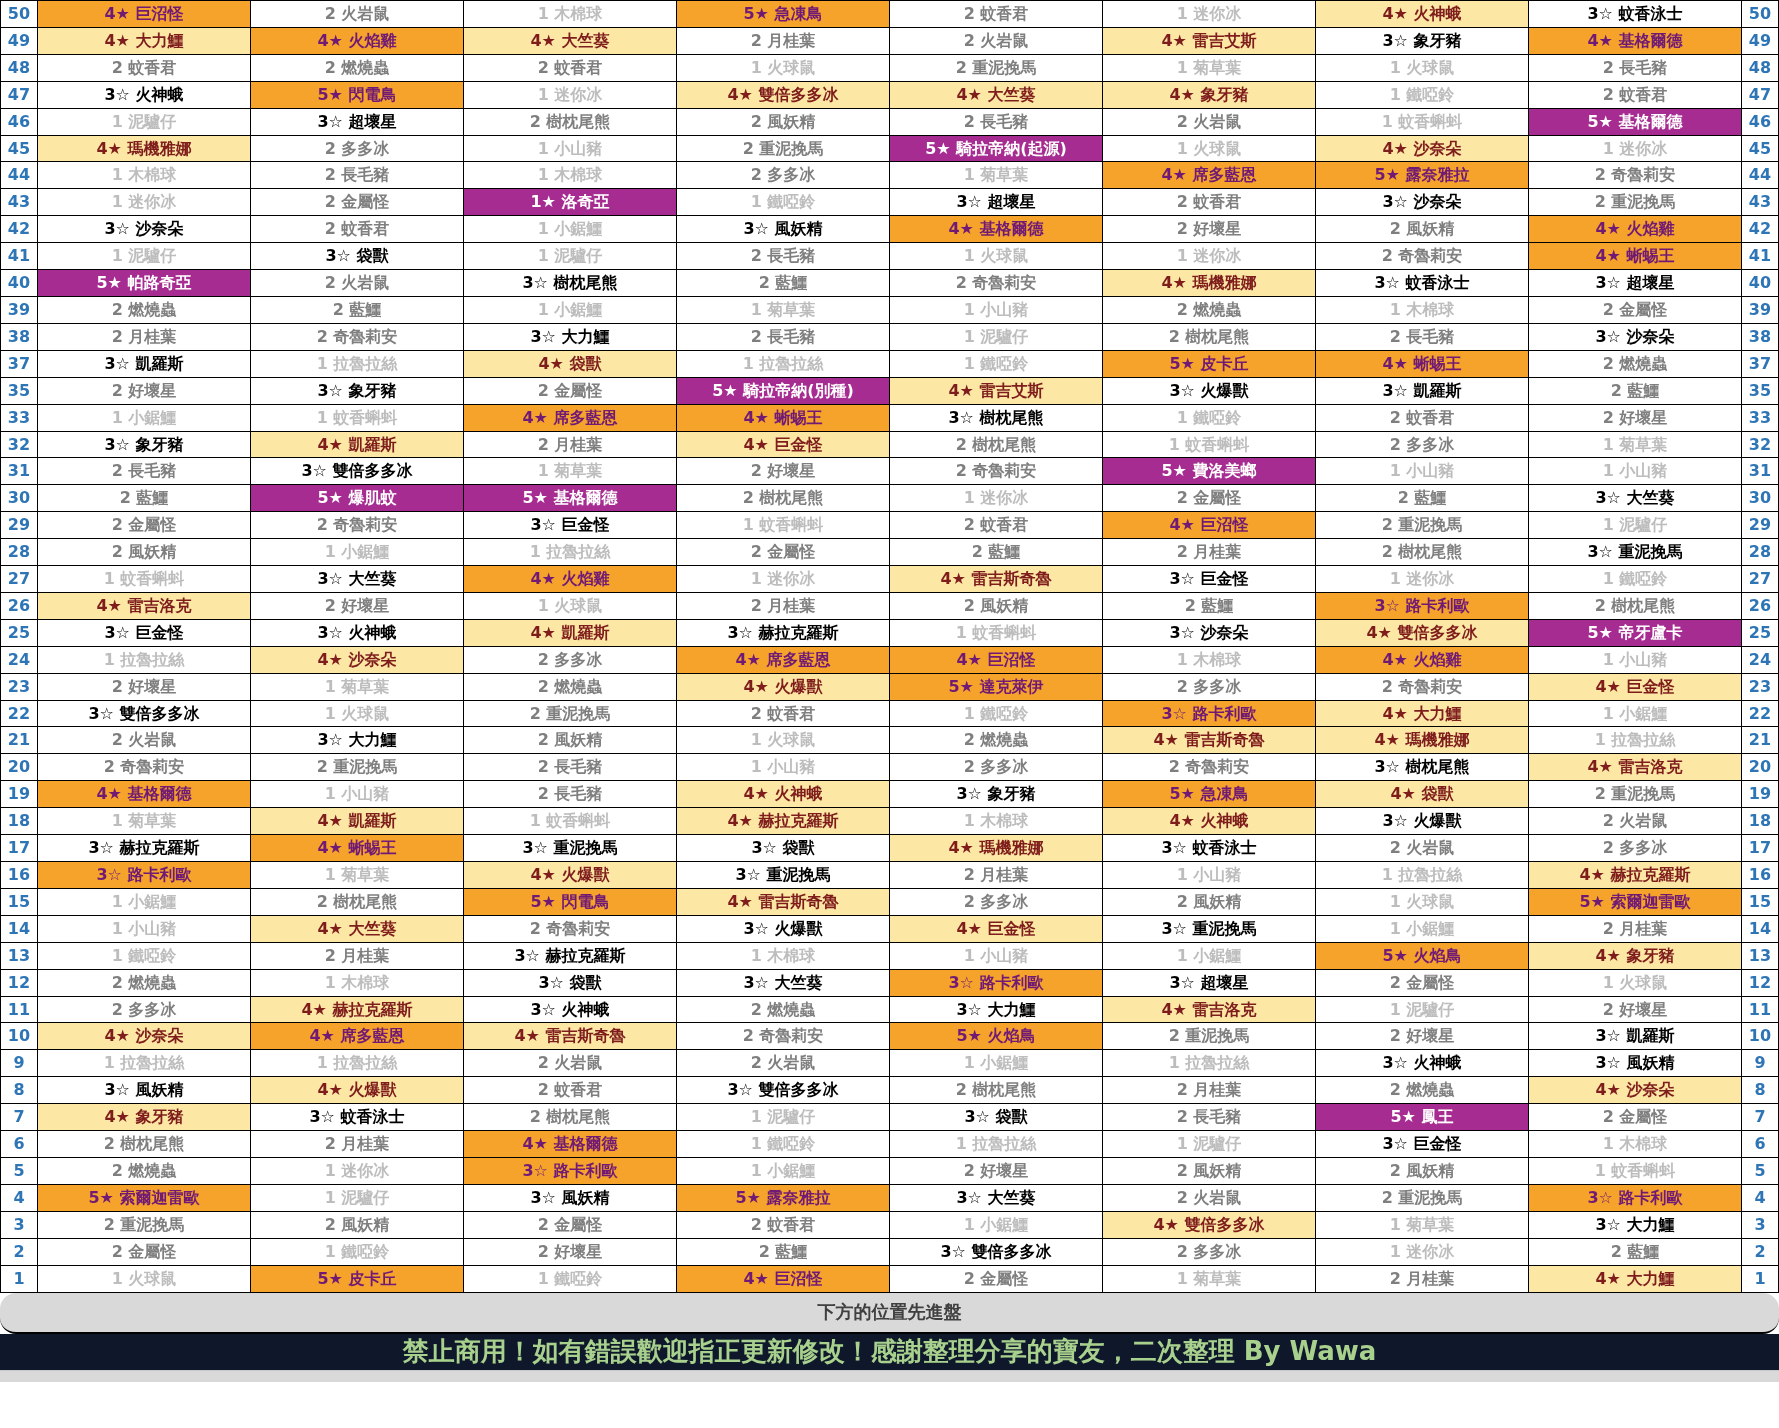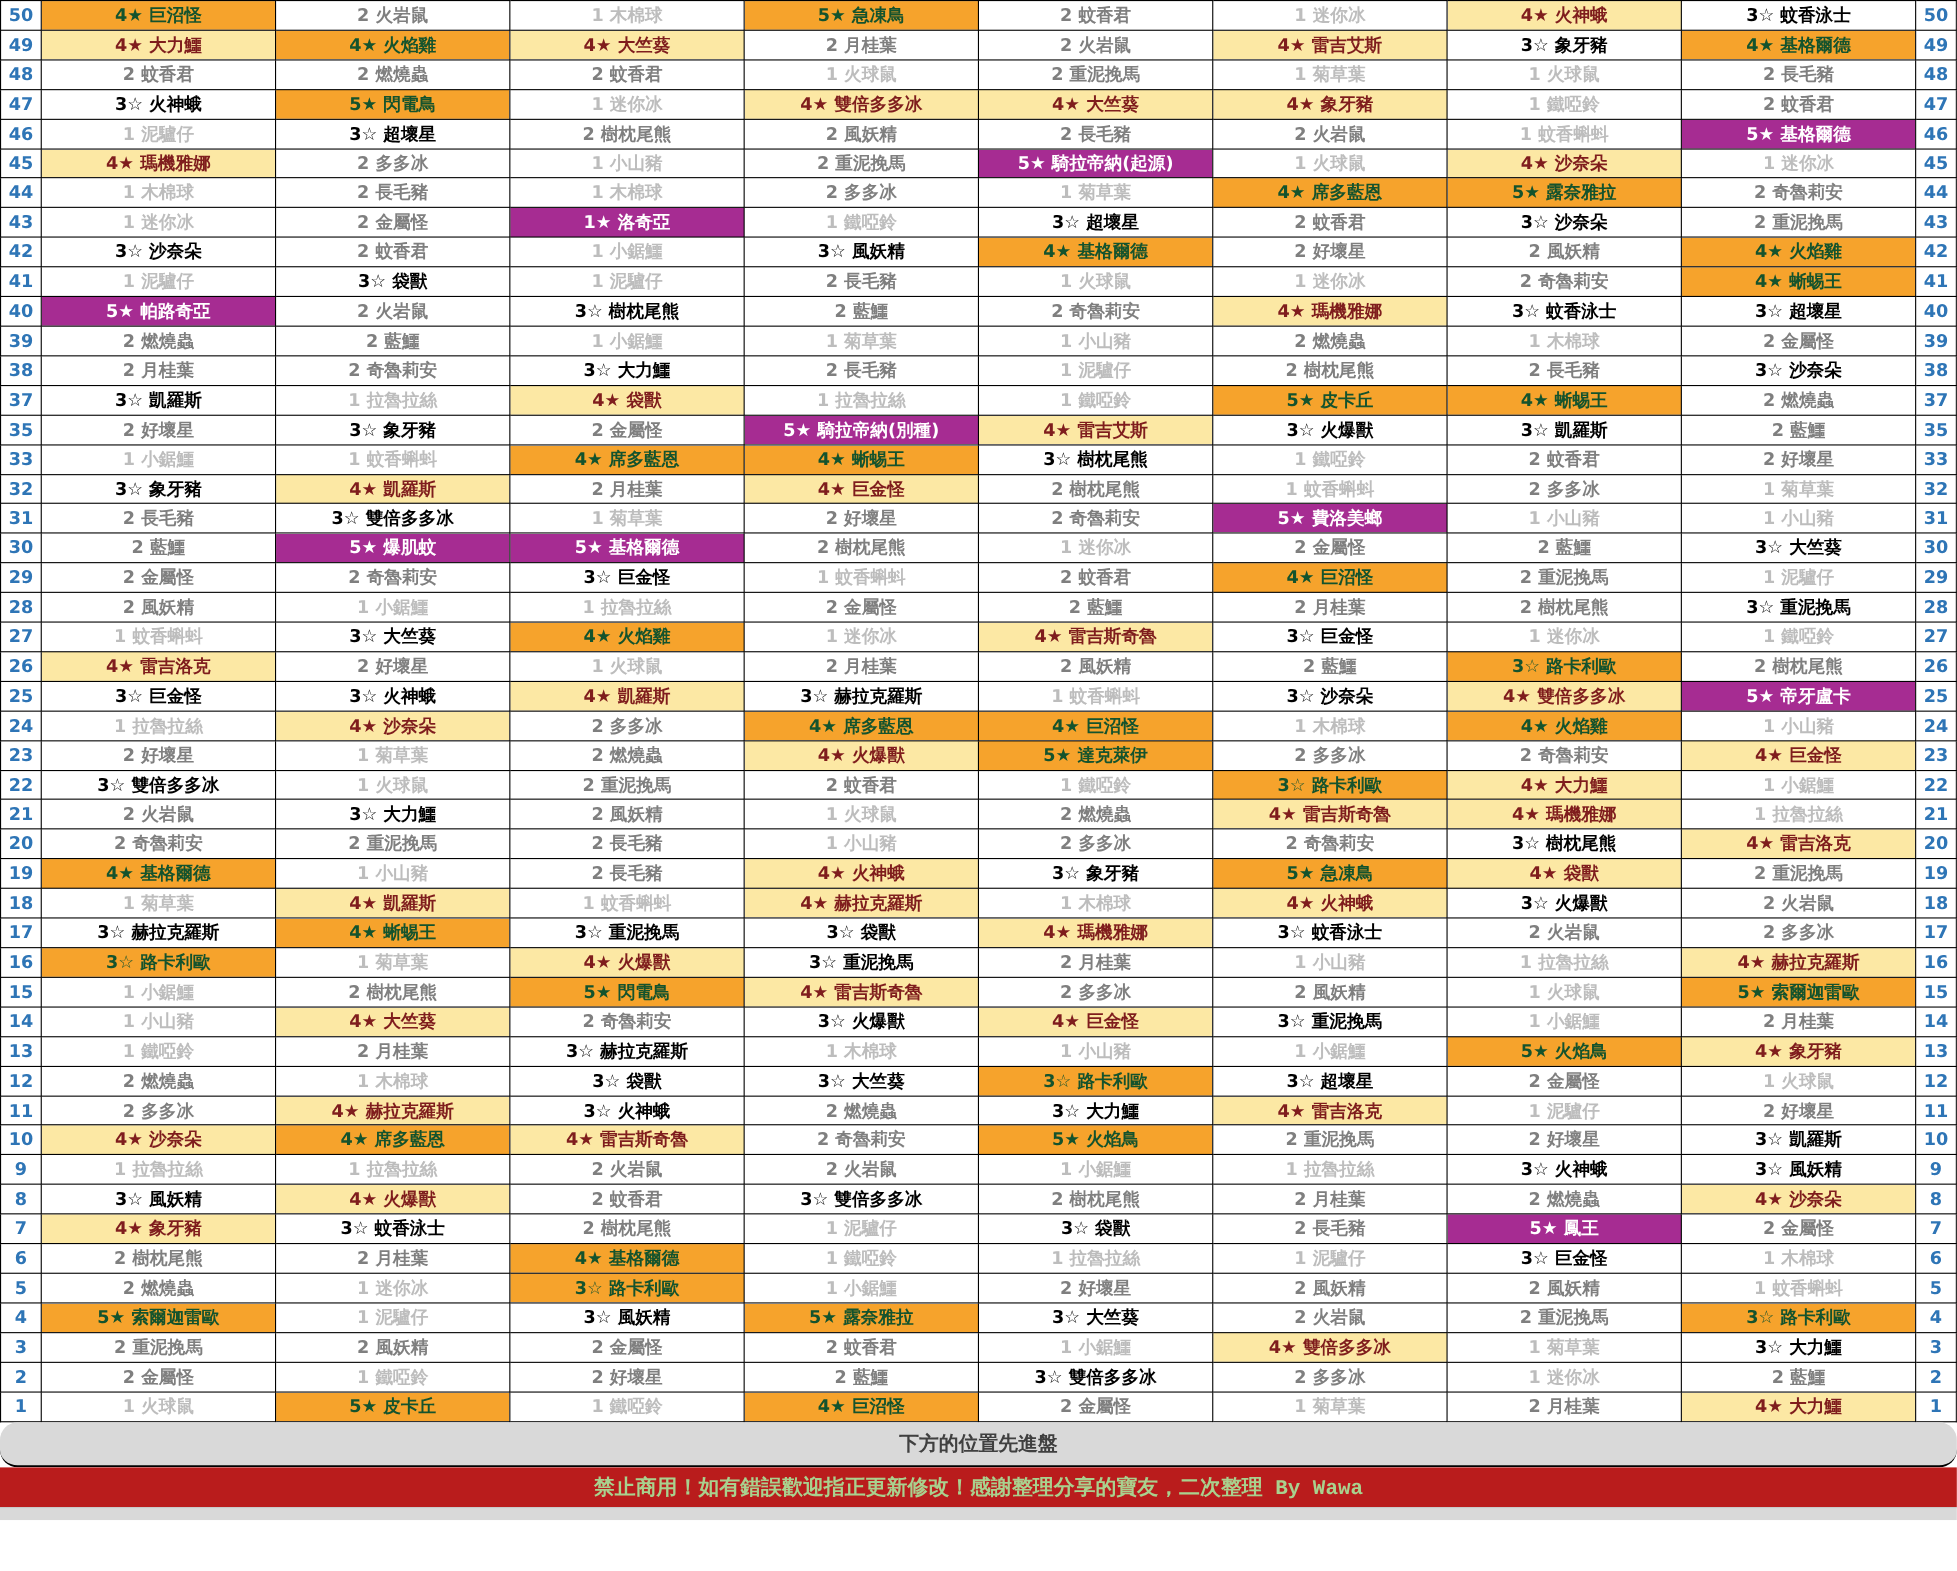--- a/index.html
+++ b/index.html
@@ -1,31 +1,31 @@
 <!DOCTYPE html>
 <html><head>
 <meta charset="utf-8">
 <style>
   html,body{margin:0;padding:0;background:#fff;}
   body{width:1779px;font-family:"DejaVu Sans","Liberation Sans",sans-serif;}
   table.grid{border-collapse:collapse;table-layout:fixed;width:1779px;}
   table.grid td{border:1px solid #000;height:25.9px;padding:0;text-align:center;
     font-size:16px;font-weight:bold;overflow:hidden;white-space:nowrap;line-height:25.9px;}
   td.num{color:#2E75B6;background:#fff;font-size:17px;font-weight:bold;}
-  td.s-o{background:#F6A32C;color:#14532d;}
+  td.s-o{background:#F6A32C;color:#701a75;}
   td.s-p{background:#A62C92;color:#ffffff;}
   td.s-c{background:#FCE8A4;color:#7f1d1d;}
   td.s-k{background:#fff;color:#000000;}
   td.s-g2{background:#fff;color:#7F7F7F;}
   td.s-g1{background:#fff;color:#BDBDBD;}
   .footer-note{height:39px;background:#D9D9D9;border-bottom:2px solid #000;
     display:flex;align-items:center;justify-content:center;
     font-size:18px;font-weight:bold;color:#404040;border-radius:16px;}
-  .credit-note{height:36px;background:#b91c1c;display:flex;align-items:center;justify-content:center;
-    font-size:19px;font-weight:bold;color:#A9D18E;font-family:Liberation Mono, monospace;}
+  .credit-note{height:36px;background:#0f172a;display:flex;align-items:center;justify-content:center;
+    font-size:26px;font-weight:bold;color:#A9D18E;}
   .bottom-strip{height:11px;background:#D9D9D9;border-top:1px solid #C9C9C9;}
 </style>
 </head>
 <body>
 
 <table class="grid">
   <colgroup>
     <col style="width:37px">
       <col style="width:213px">
       <col style="width:213px">

